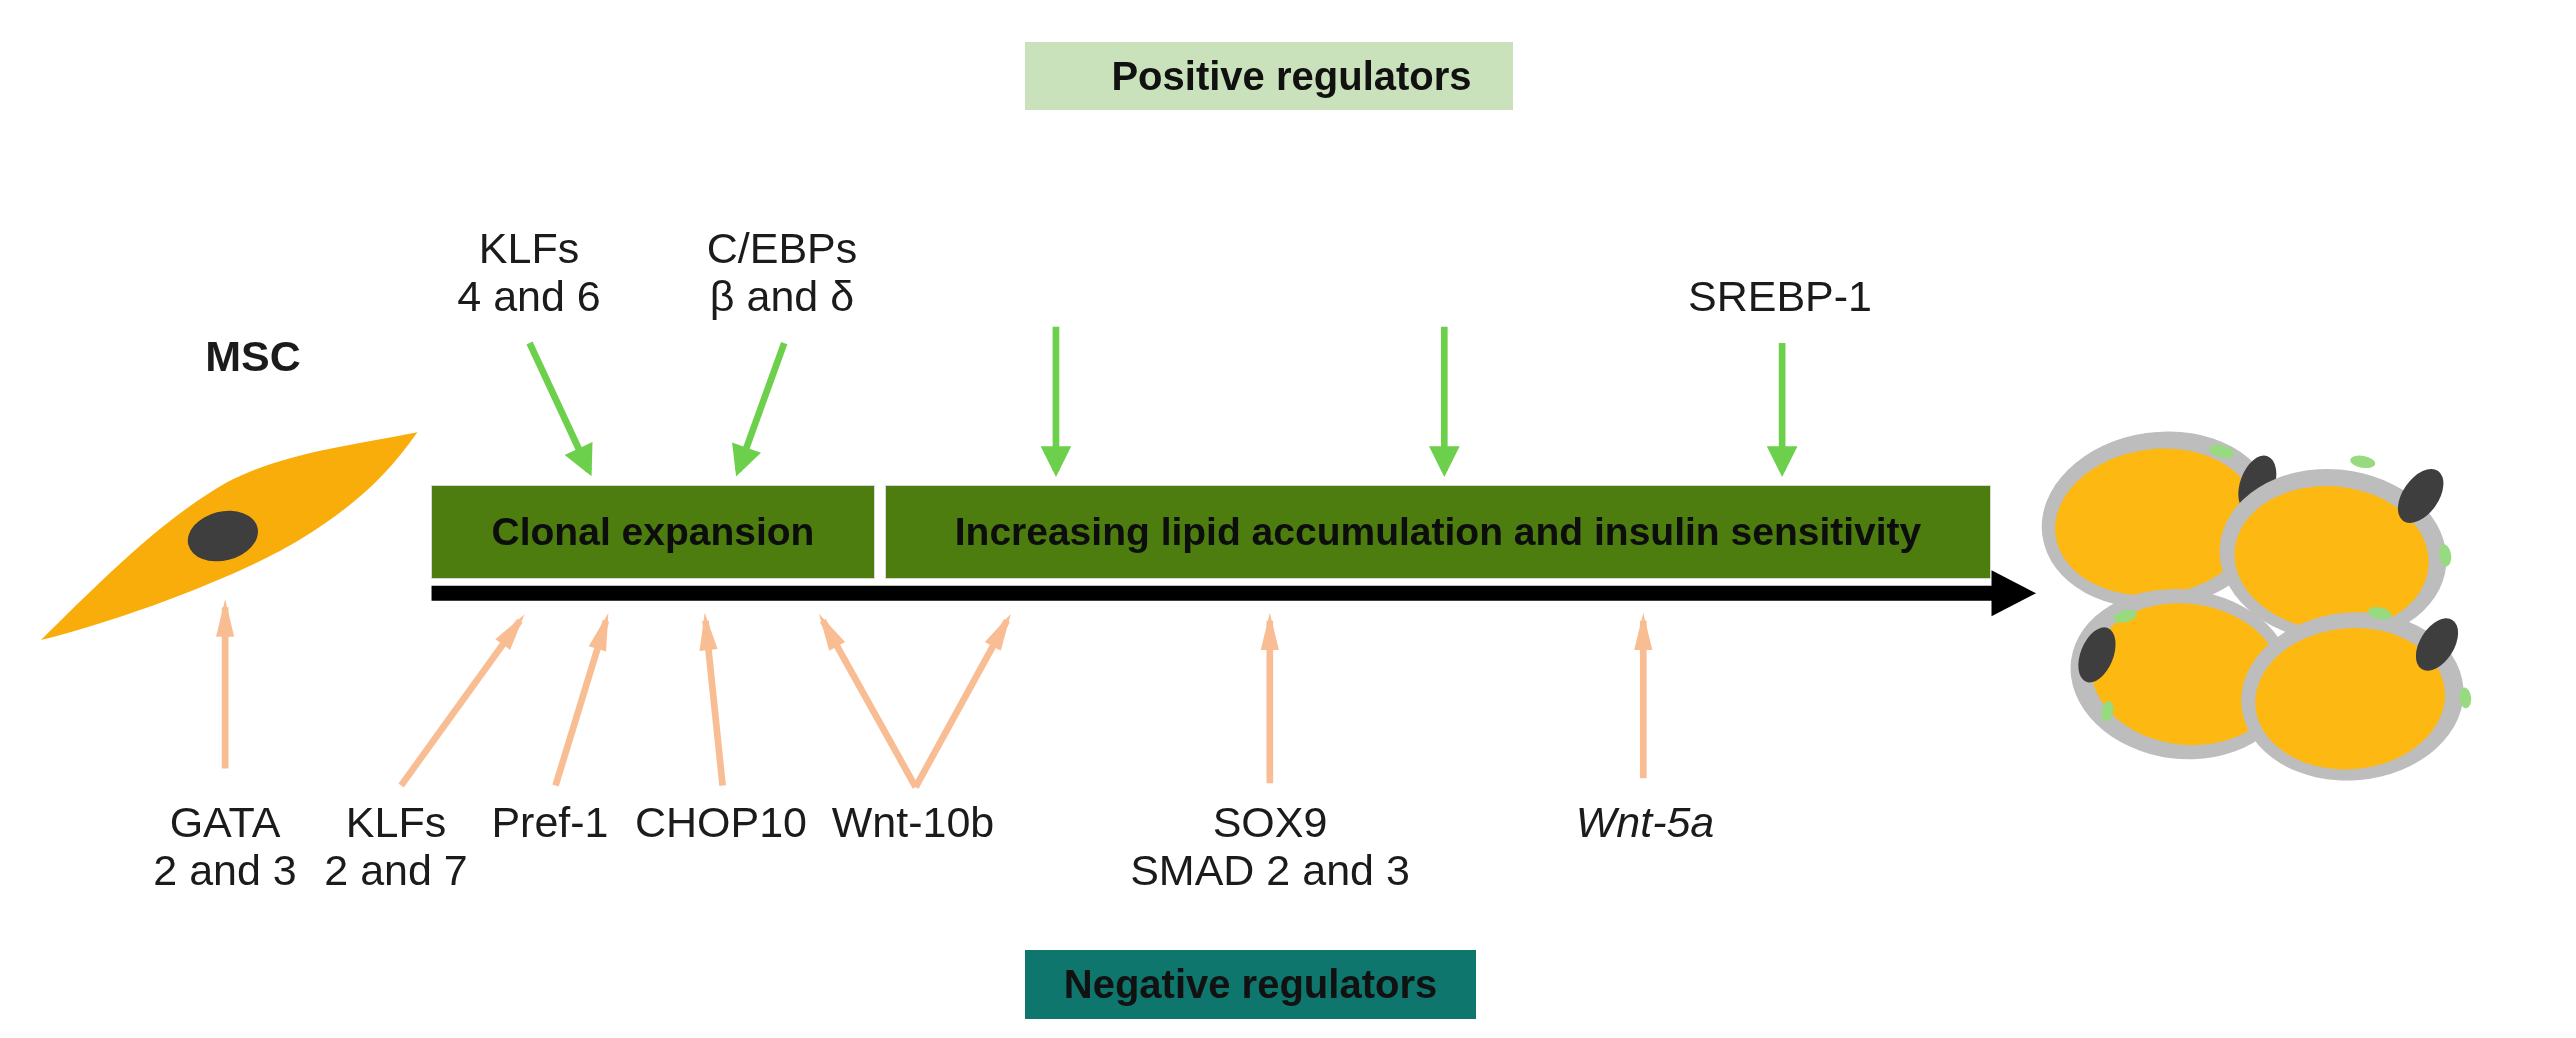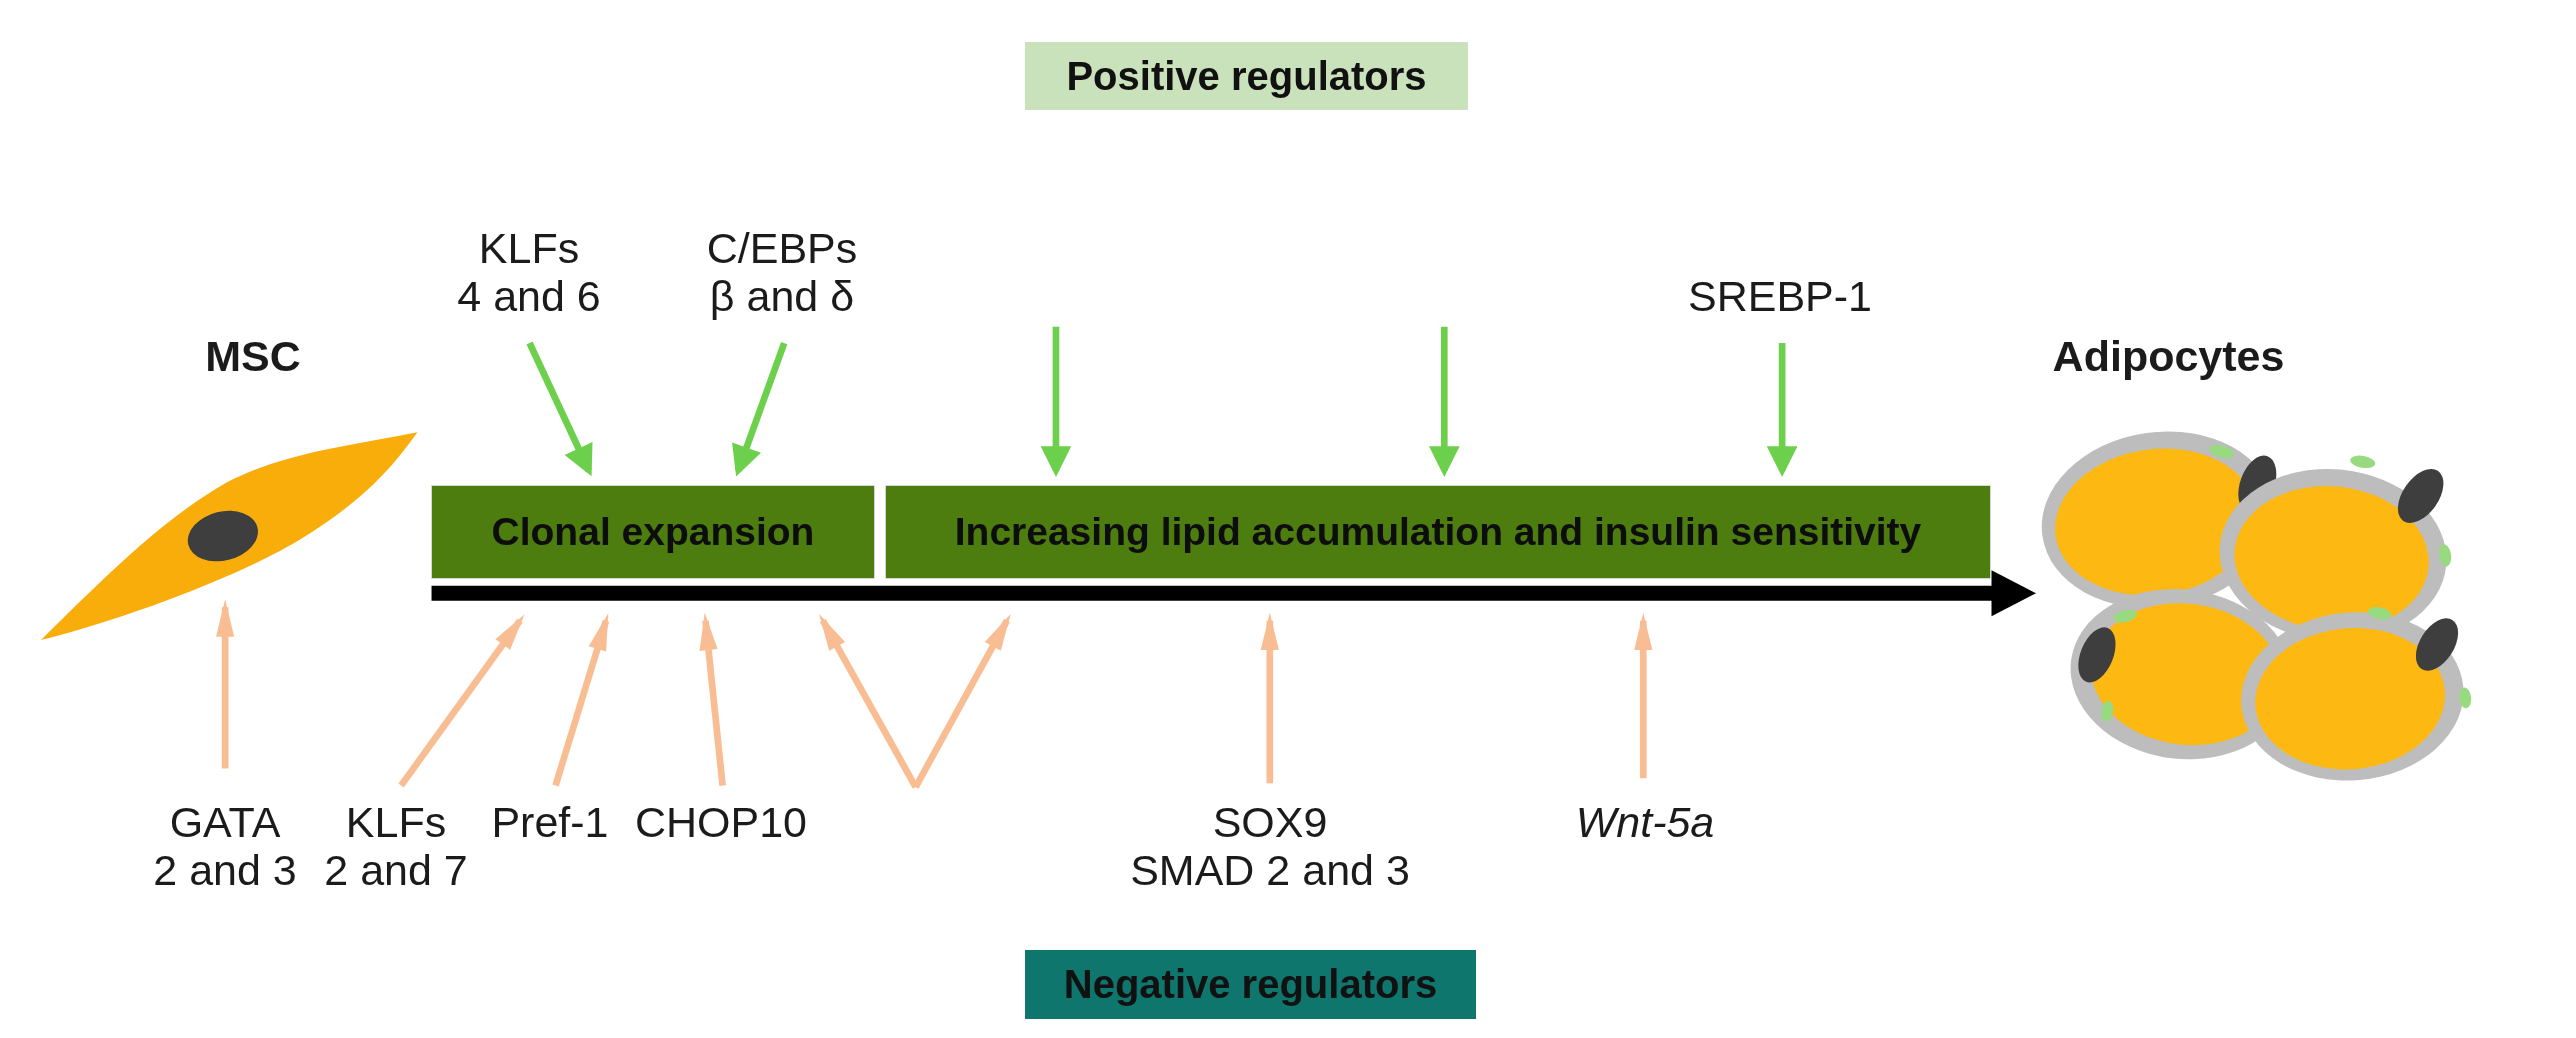--- a/index.html
+++ b/index.html
@@ -112,50 +112,50 @@
       <g>
         <ellipse cx="3168" cy="938" rx="150" ry="113" transform="rotate(-5 3168 938)" fill="#bdbdbd"></ellipse>
         <ellipse cx="3165" cy="941" rx="128" ry="95" transform="rotate(-5 3165 941)" fill="#fdb811"></ellipse>
         <ellipse cx="3205" cy="826" rx="16" ry="8" transform="rotate(12 3205 826)" fill="#98da7f"></ellipse>
         <ellipse cx="3282" cy="868" rx="23" ry="39" transform="rotate(32 3282 868)" fill="#3e3e3e"></ellipse>
         <ellipse cx="3320" cy="940" rx="8" ry="14" transform="rotate(-6 3320 940)" fill="#98da7f"></ellipse>
       </g>
     </g>
   </svg>
 
-  <div class="banner pos" style="left:1025px;top:42px;width:443px;height:68px;">
+  <div class="banner pos" style="left:1025px;top:42px;width:443px;height:68px;padding-left:45px;">
     <span>Positive regulators</span>
   </div>
 
   <div class="banner neg" style="left:1025px;top:930px;width:451px;height:69px;">
     <span>Negative regulators</span>
   </div>
 
   <div class="stage" style="left:431px;top:485px;width:444px;height:94px;">
     <span>Clonal expansion</span>
   </div>
 
   <div class="stage" style="left:885px;top:485px;width:1106px;height:94px;">
     <span>Increasing lipid accumulation and insulin sensitivity</span>
   </div>
 
   <div class="lbl bold" style="left:160px;top:332px;width:186px;">MSC</div>
 
-  <div class="lbl bold" style="left:2020px;top:332px;width:297px;">Adipocytes</div>
 
   <div class="lbl" style="left:399px;top:224px;width:260px;">KLFs
 4 and 6</div>
   <div class="lbl" style="left:652px;top:224px;width:260px;">C/EBPs
 β and δ</div>
   <div class="lbl" style="left:1650px;top:272px;width:260px;">SREBP-1</div>
 
   <div class="lbl" style="left:95px;top:798px;width:260px;">GATA
 2 and 3</div>
   <div class="lbl" style="left:266px;top:798px;width:260px;">KLFs
 2 and 7</div>
   <div class="lbl" style="left:420px;top:798px;width:260px;">Pref-1</div>
   <div class="lbl" style="left:591px;top:798px;width:260px;">CHOP10</div>
+  <div class="lbl" style="left:783px;top:798px;width:260px;">Wnt-10b</div>
   <div class="lbl" style="left:1103px;top:798px;width:334px;">SOX9
 SMAD 2 and 3</div>
   <div class="lbl" style="left:1515px;top:798px;width:260px;font-style:italic;">Wnt-5a</div>
 
 </div>
 
 
 </body></html>

